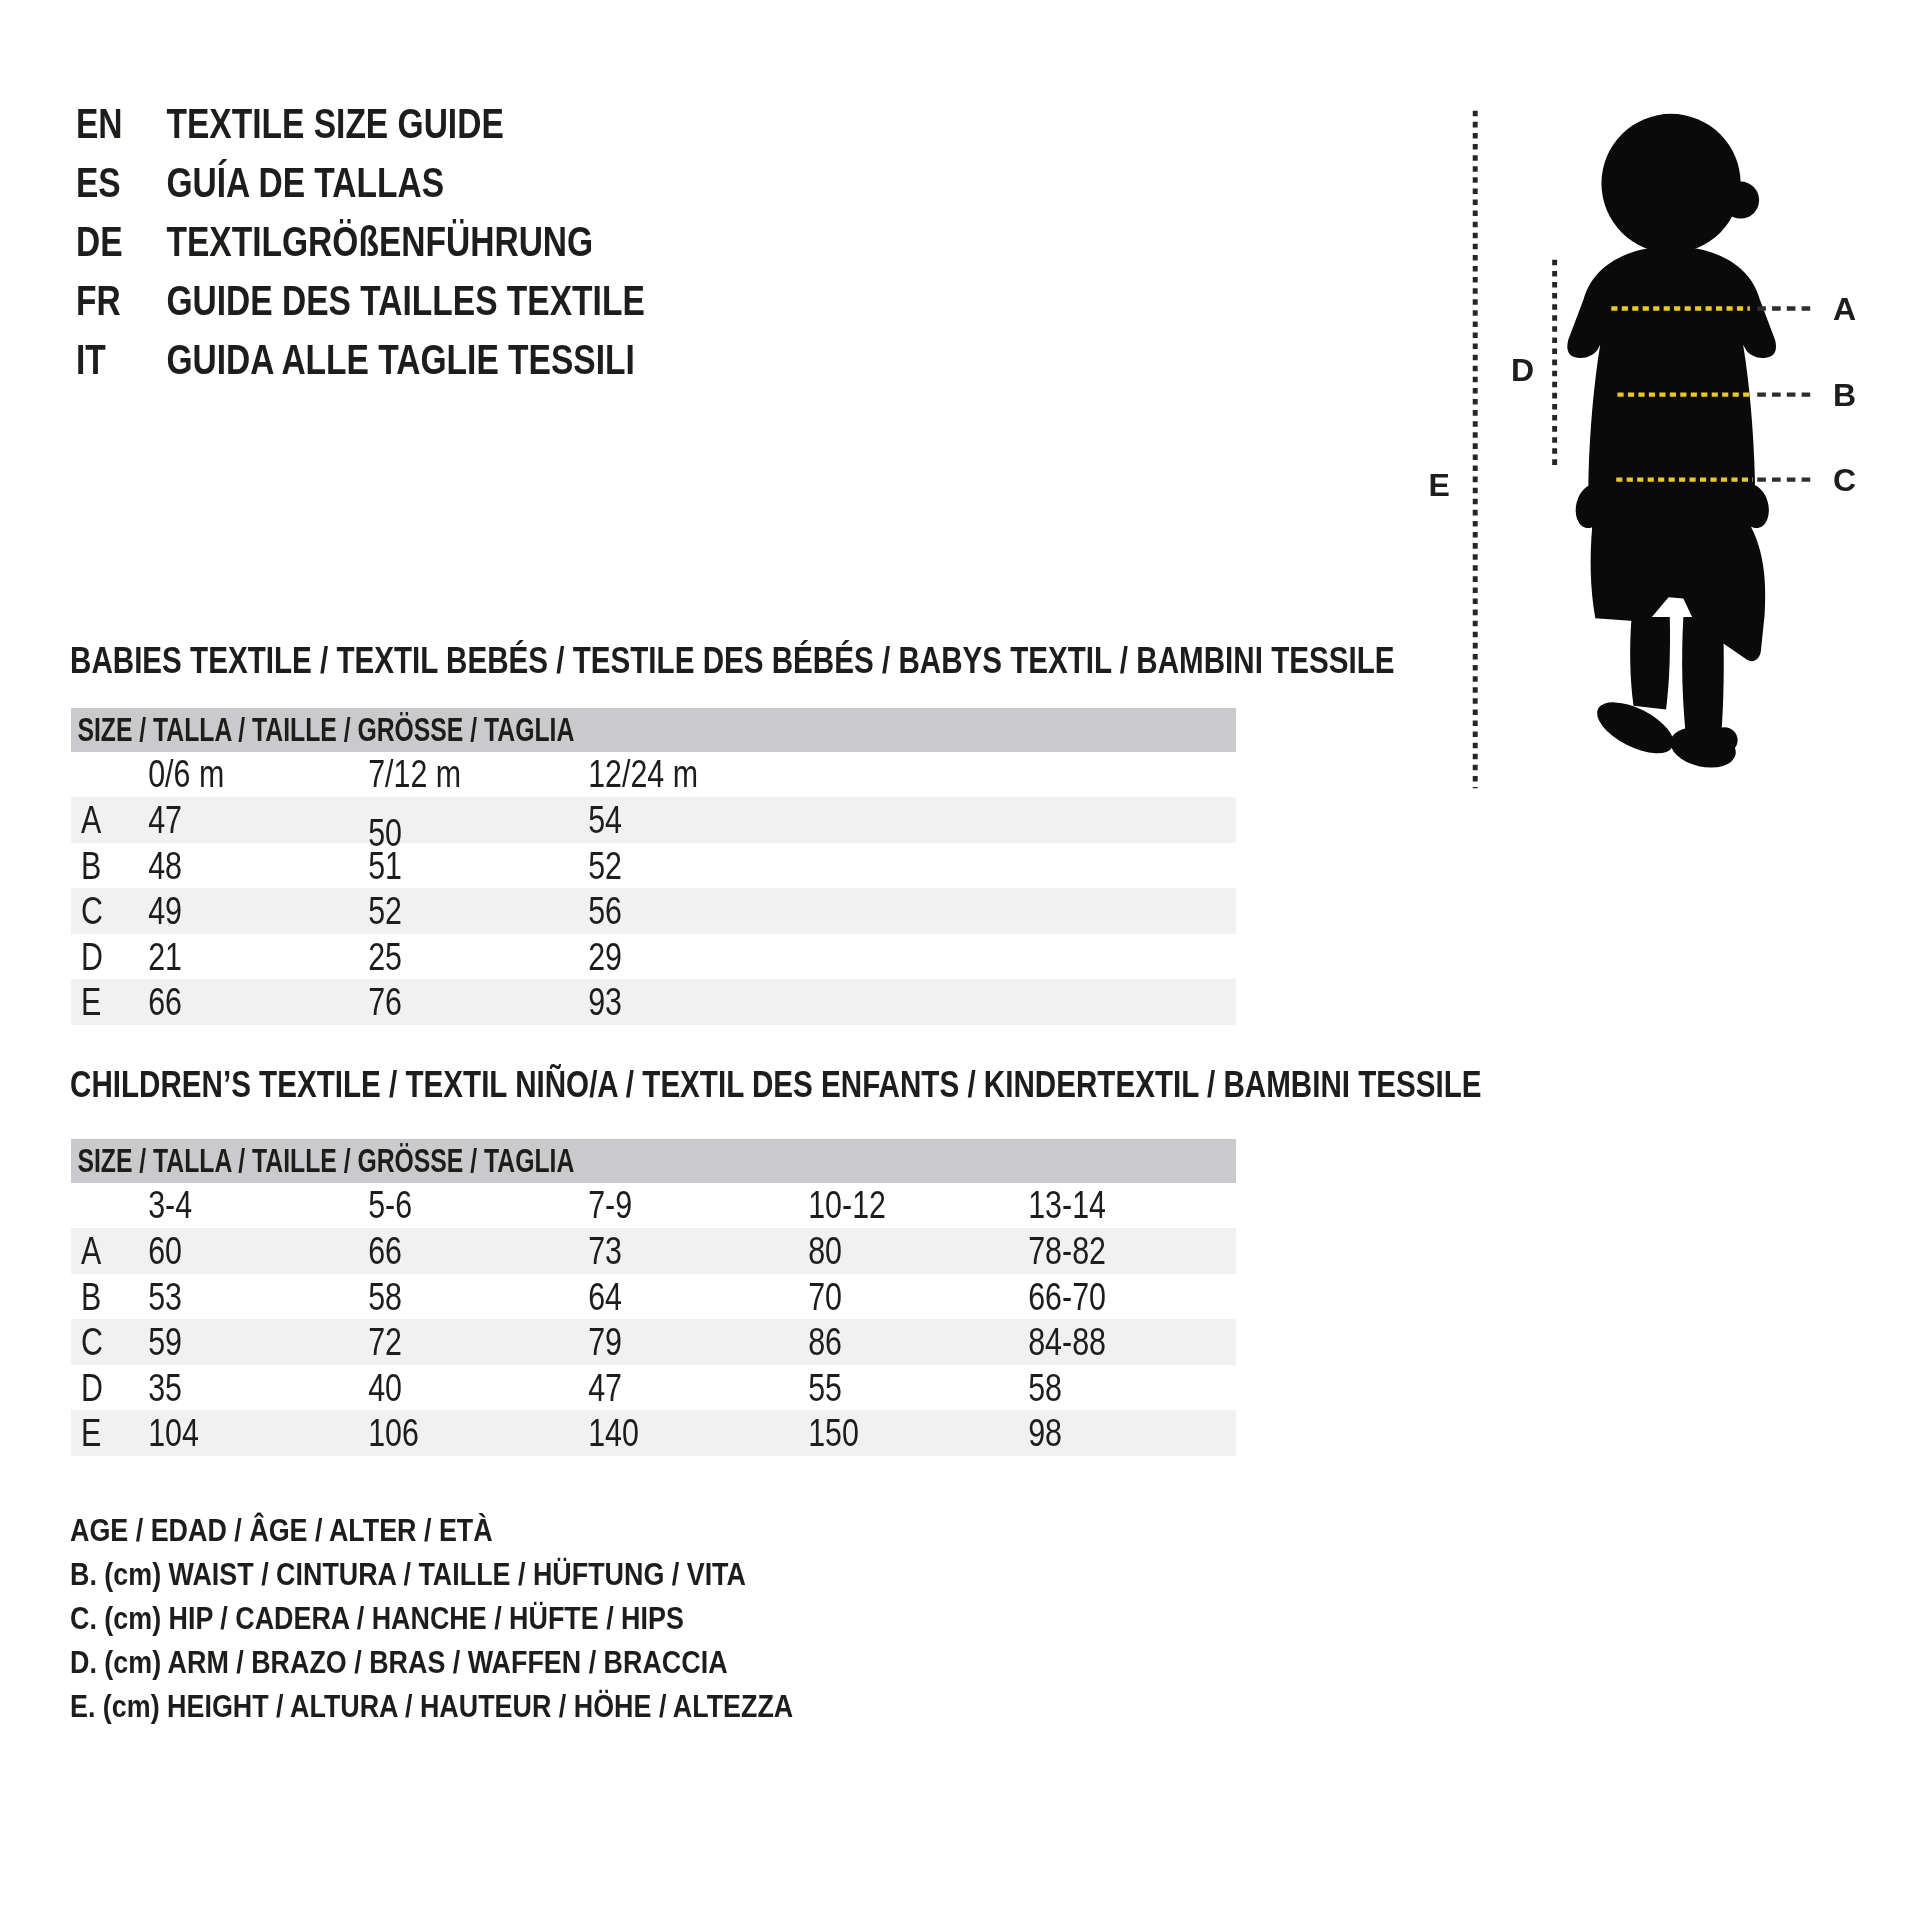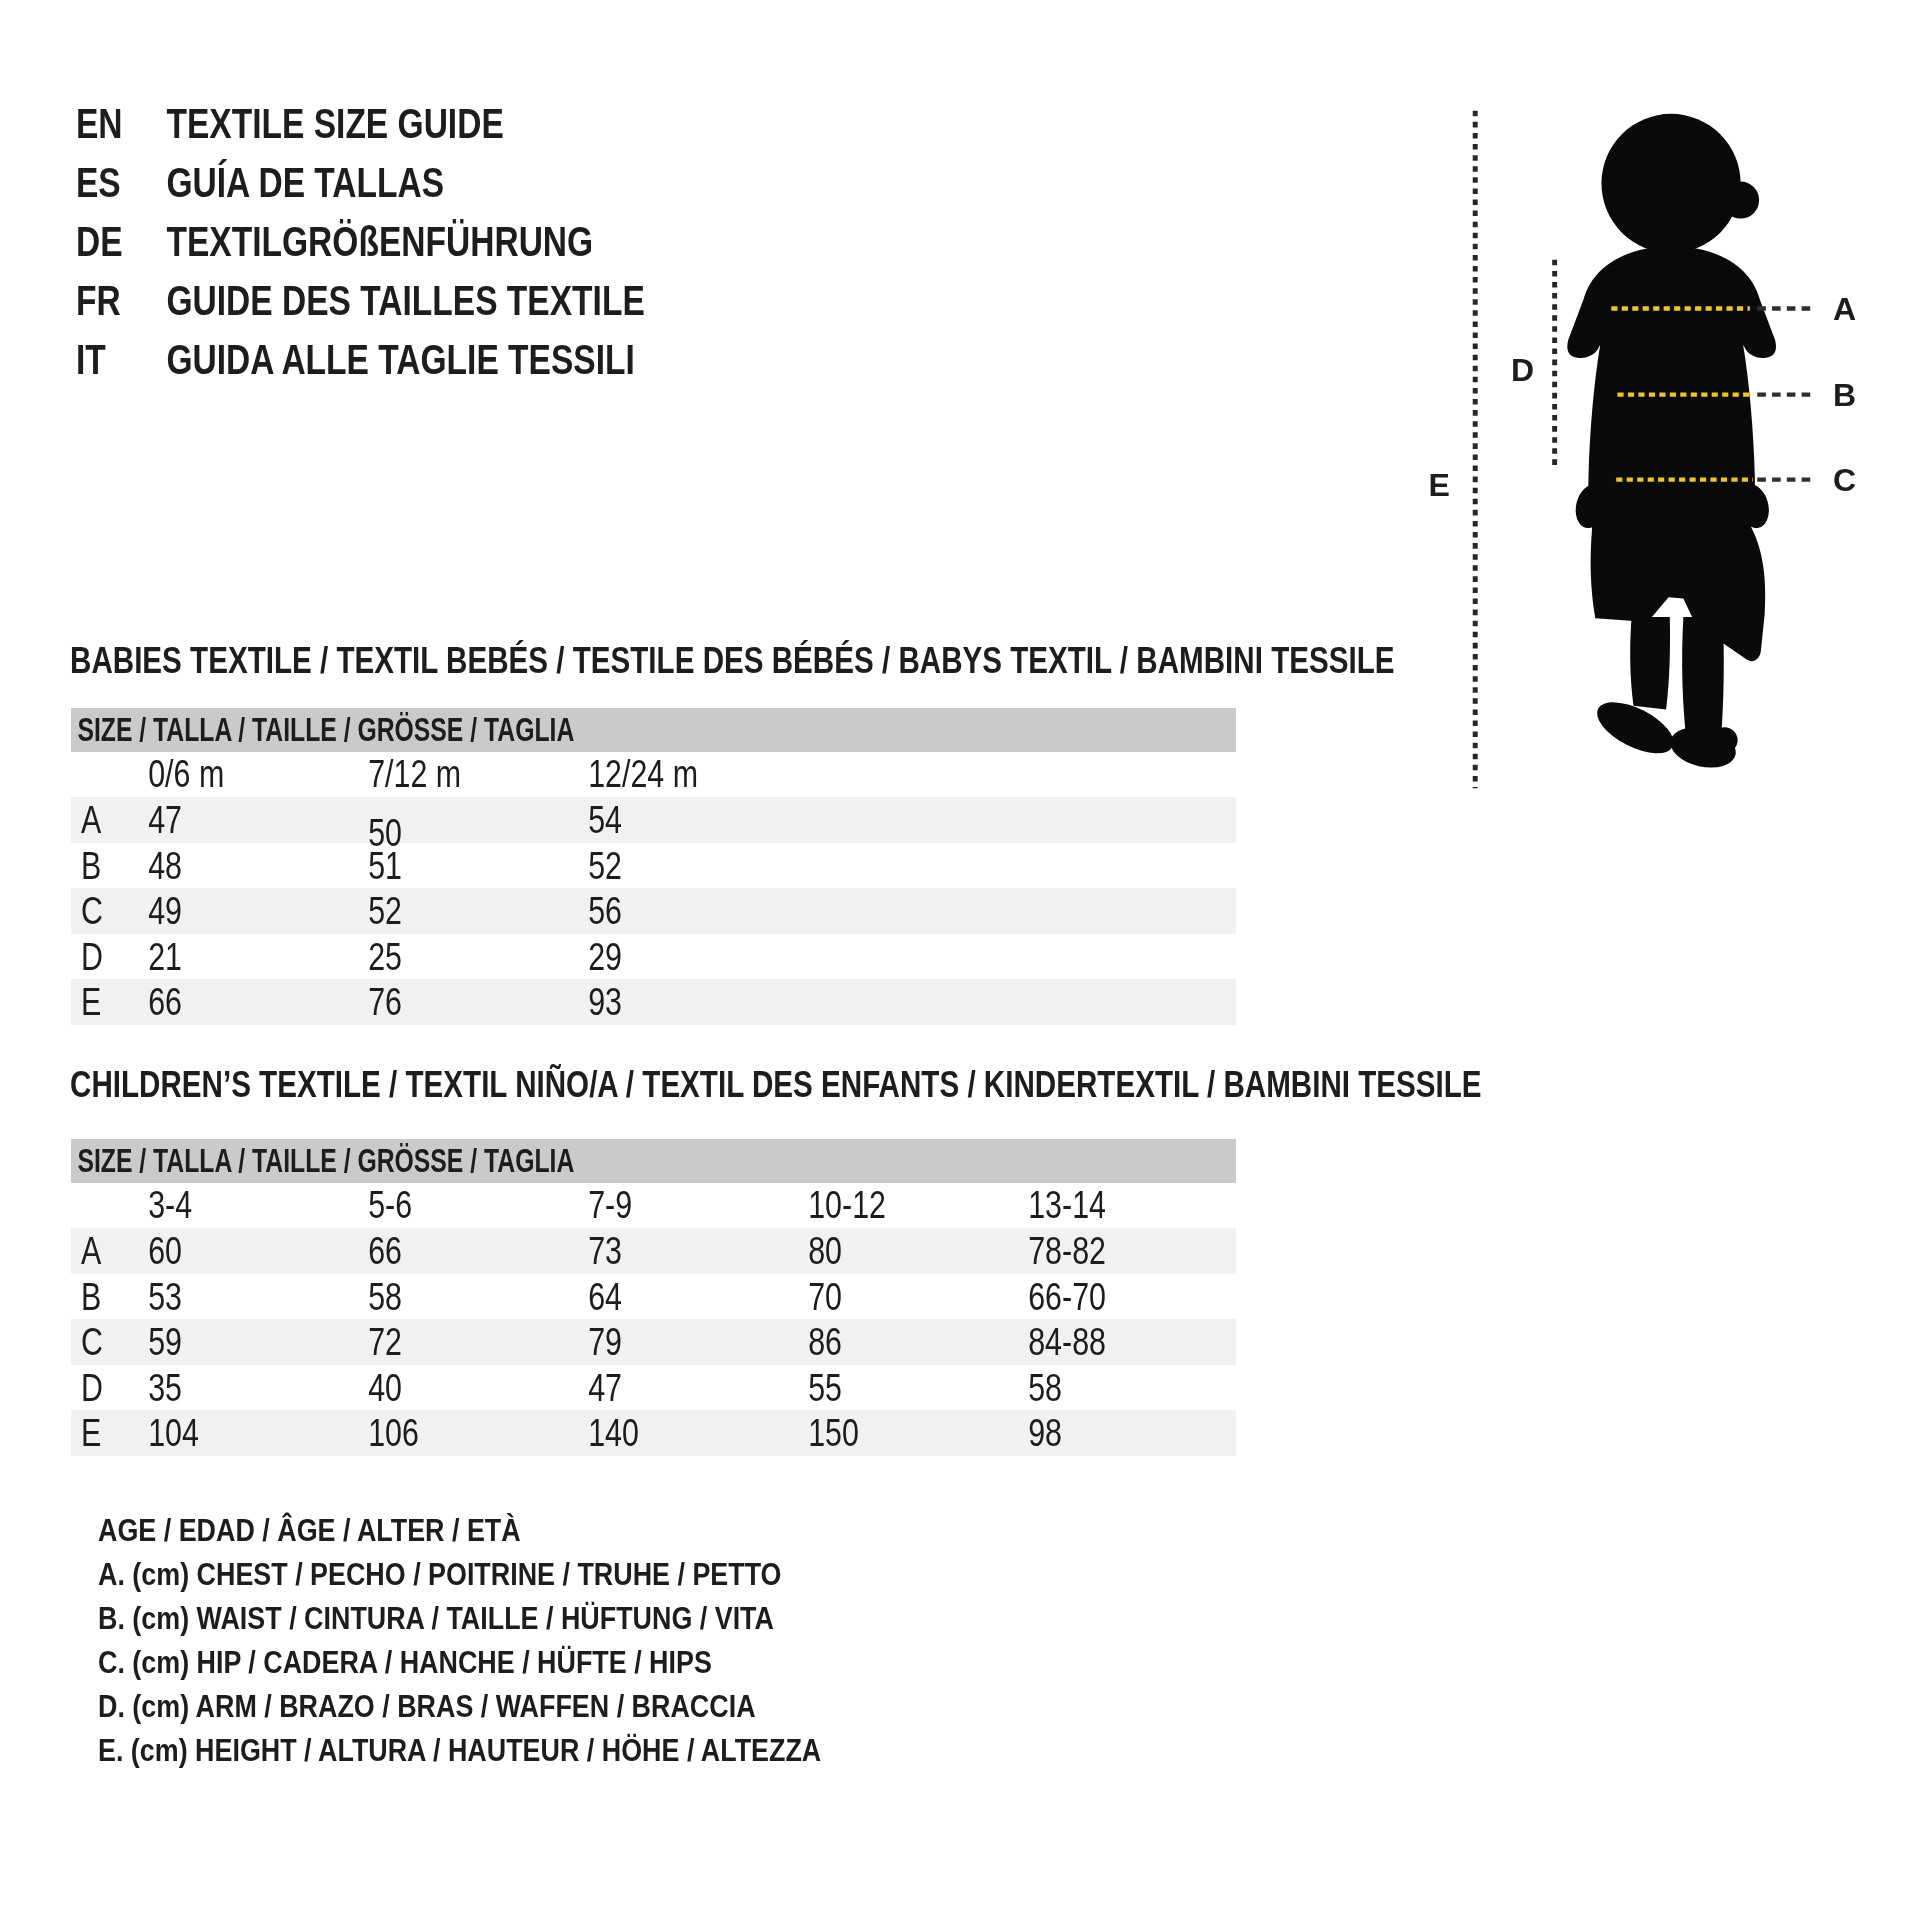--- a/index.html
+++ b/index.html
@@ -27,21 +27,21 @@
   .bar{position:absolute;left:0;top:0;width:1165px;height:44px;background:#cacacc;display:flex;align-items:center;}
   .barlabel{font-size:33px;font-weight:700;padding-left:8.6px;}
   .stripe{position:absolute;left:0;width:1165px;height:46px;background:#f1f1f1;}
   .hcell,.vcell{position:absolute;width:222px;margin-left:-111px;text-align:left;font-weight:400;font-size:38px;}
   .hcell{top:44px;height:45px;line-height:45px;}
   .vcell{height:46px;line-height:46px;}
   .lcell{position:absolute;left:10px;height:46px;line-height:46px;font-weight:400;font-size:38px;
          transform:scaleX(.80);transform-origin:0 50%;white-space:nowrap;}
 
   
-  .legend{left:70px;top:1508px;font-size:32px;font-weight:700;margin-left:28px;}
+  .legend{left:70px;top:1508px;font-size:32px;font-weight:700;}
   .leg-line{height:44px;display:flex;align-items:center;}
 
   
   .figure{left:1405px;top:92px;width:521px;height:715px;}
   .figure text{font-weight:700;font-size:52px;fill:#1d1d1b;font-family:"Liberation Sans","DejaVu Sans",sans-serif;}
 </style>
 </head>
 <body>
 
 <div class="page">
@@ -289,23 +289,20 @@
     <span class="vcell" style="top:271px;left:1046px">
         <span class="cxc">98</span>
       </span>
   </div>
 
   <div class="legend abs">
     <div class="leg-line">
         <span class="cx" style="transform:scaleX(.84)">AGE / EDAD / ÂGE / ALTER / ETÀ</span>
       </div>
     <div class="leg-line">
-        <span class="cx" style="transform:scaleX(.84)">A. (cm) CHEST / PECHO / POITRINE / TRUHE / PETTO</span>
-      </div>
-    <div class="leg-line">
         <span class="cx" style="transform:scaleX(.84)">B. (cm) WAIST / CINTURA / TAILLE / HÜFTUNG / VITA</span>
       </div>
     <div class="leg-line">
         <span class="cx" style="transform:scaleX(.84)">C. (cm) HIP / CADERA / HANCHE / HÜFTE / HIPS</span>
       </div>
     <div class="leg-line">
         <span class="cx" style="transform:scaleX(.84)">D. (cm) ARM / BRAZO / BRAS / WAFFEN / BRACCIA</span>
       </div>
     <div class="leg-line">
         <span class="cx" style="transform:scaleX(.84)">E. (cm) HEIGHT / ALTURA / HAUTEUR / HÖHE / ALTEZZA</span>

